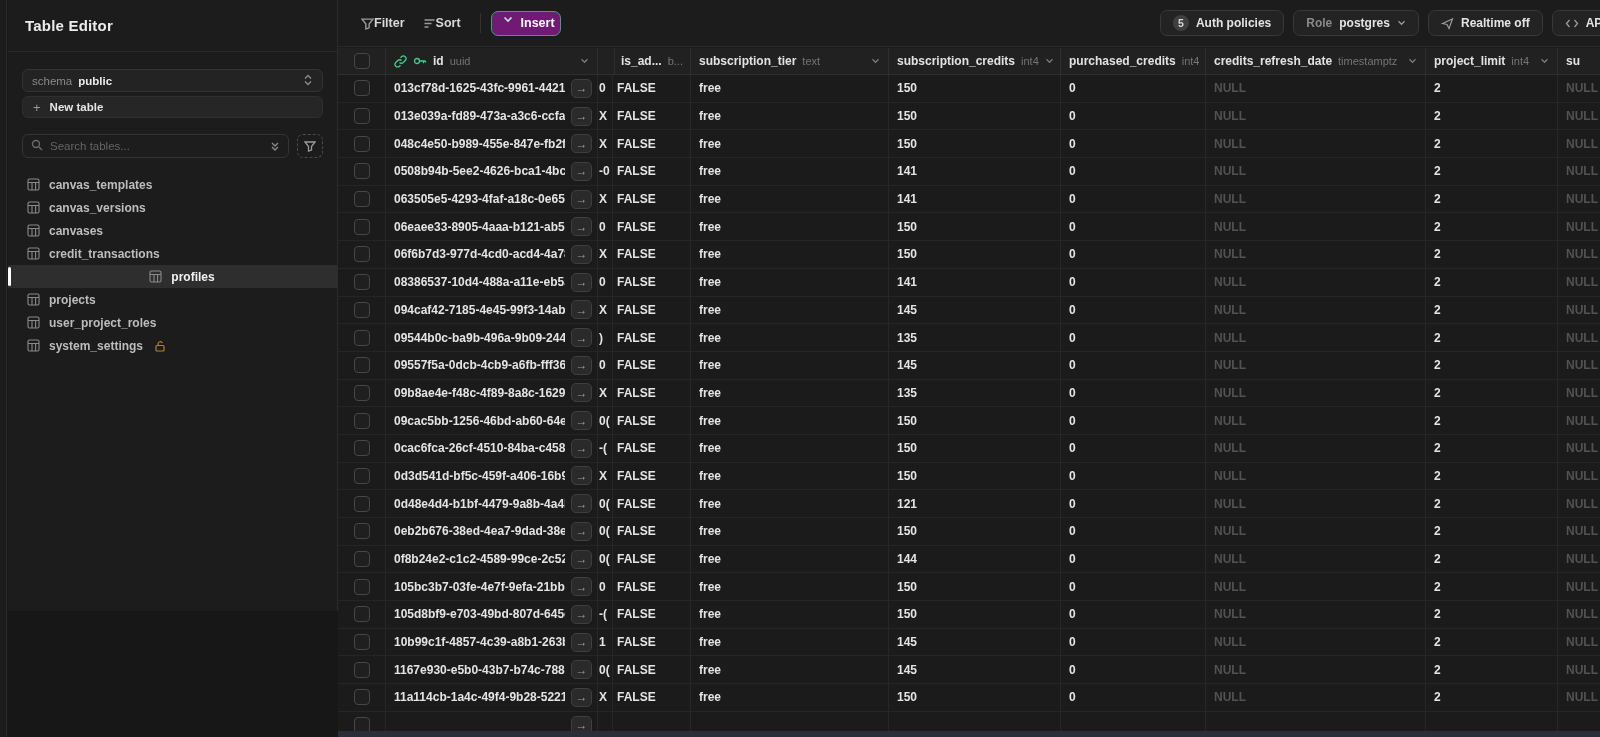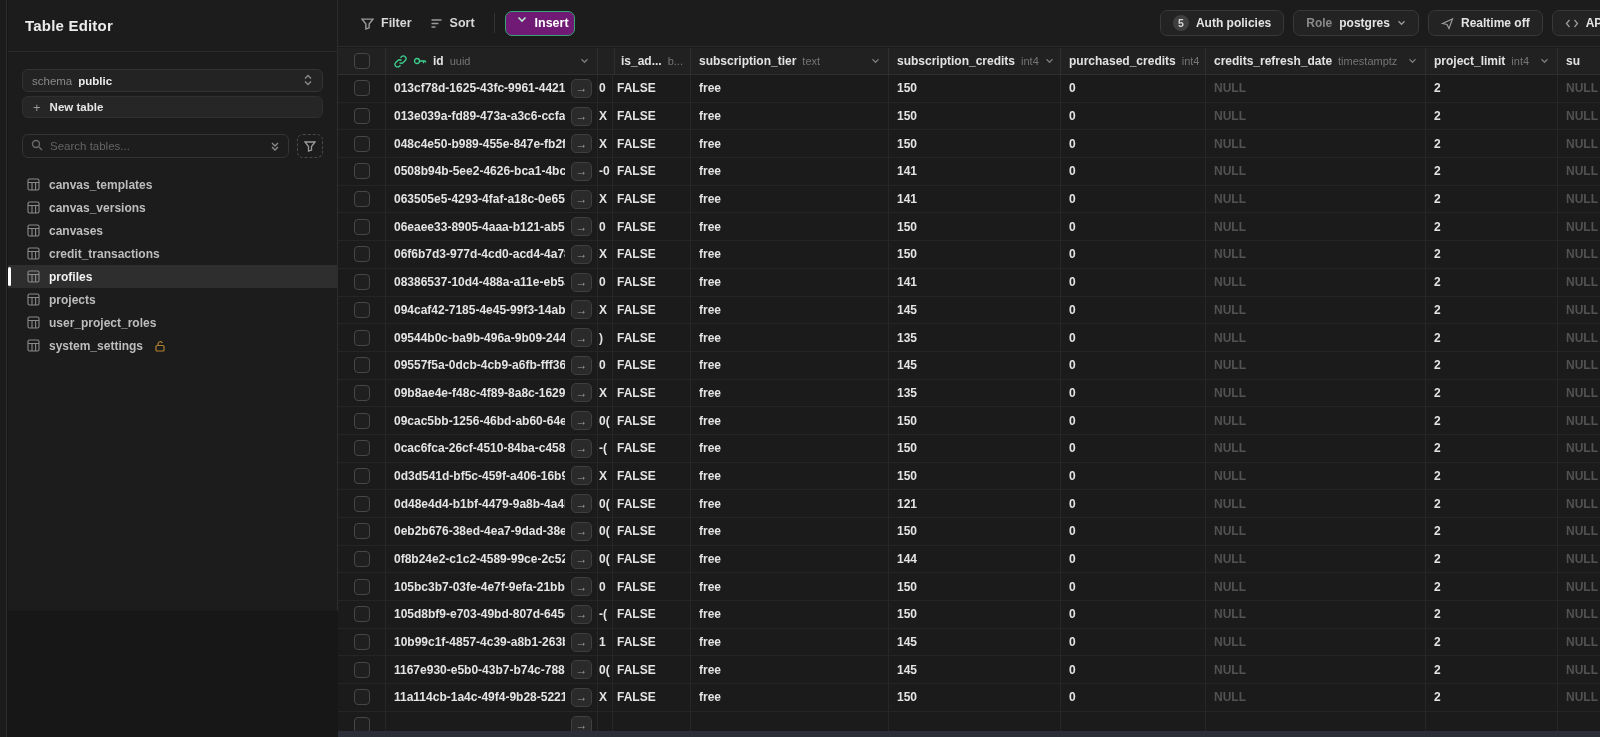--- a/index.html
+++ b/index.html
@@ -34,30 +34,30 @@
     display:flex; align-items:center; padding:0 8px; gap:7px; color:#6b6b6b; }
   .search-box input { flex:1; background:transparent; border:none; outline:none; color:#cfcfcf;
     font-size:11.5px; font-family:"Liberation Sans",sans-serif; }
   .search-box input::placeholder { color:#646464; }
   .filter-mini-btn { width:26px; height:24px; border:1px dashed #4a4a4a; border-radius:6px;
     display:flex; align-items:center; justify-content:center; color:#9a9a9a; cursor:pointer; background:transparent; }
   .table-list { margin-top:15px; }
   .table-item { height:23px; display:flex; align-items:center; gap:9px; padding:0 0 0 19px;
     font-size:12px; font-weight:600; color:#bdbdbd; position:relative; cursor:pointer; }
   .table-item .tbl-ic { color:#8a8a8a; display:flex; }
-  .table-item.selected { background:#2e2e2e; color:#f2f2f2; font-weight:700; }
+  .table-item.selected { background:#2e2e2e; color:#f2f2f2; font-weight:700;justify-content:center; }
   .table-item.selected::before { content:""; position:absolute; left:0; top:2px; bottom:2px;
     width:3px; background:#fff; border-radius:2px; }
   .lock-ic { color:#b0802f; display:flex; margin-left:2px; }
 
   
   .main { position:absolute; left:338px; top:0; right:0; height:737px; background:#1b1b1b; }
   .toolbar { height:47px; background:#1c1c1c; border-bottom:1px solid #2a2a2a;
     display:flex; align-items:center; padding:0 14px; }
-  .tb-btn { display:flex; align-items:center; gap:7px; color:#d8d8d8; font-size:12.5px;
+  .tb-btn { display:flex; align-items:center; color:#d8d8d8; font-size:12.5px;
     font-weight:600; padding:5px 9px; border-radius:6px; cursor:pointer; background:transparent; border:none;
     font-family:"Liberation Sans",sans-serif; }
   .tb-btn .ic { color:#9a9a9a; display:flex; }
   .tb-divider { width:1px; height:20px; background:#333; margin:0 10px; }
   .insert-btn { display:flex; align-items:flex-start; gap:8px; background:#701a75; border:1px solid #36a573;
     color:#fff; font-weight:700; font-size:12.5px; padding:4px 5px 5px 11px; border-radius:7px; cursor:pointer;
     font-family:"Liberation Sans",sans-serif; }
   .insert-btn .ic { color:#bfe9d4; display:flex; }
   .toolbar-right { margin-left:auto; display:flex; gap:9px; margin-right:-52px; }
   .pill-btn { height:26px; display:flex; align-items:center; gap:7px; background:#232323;

